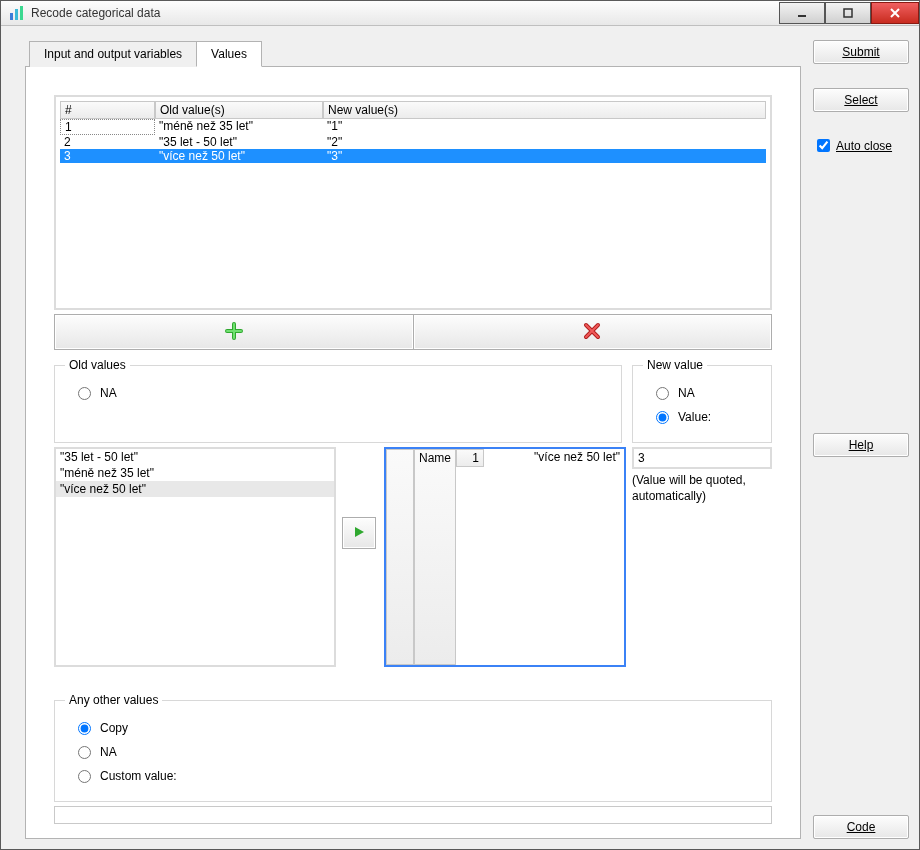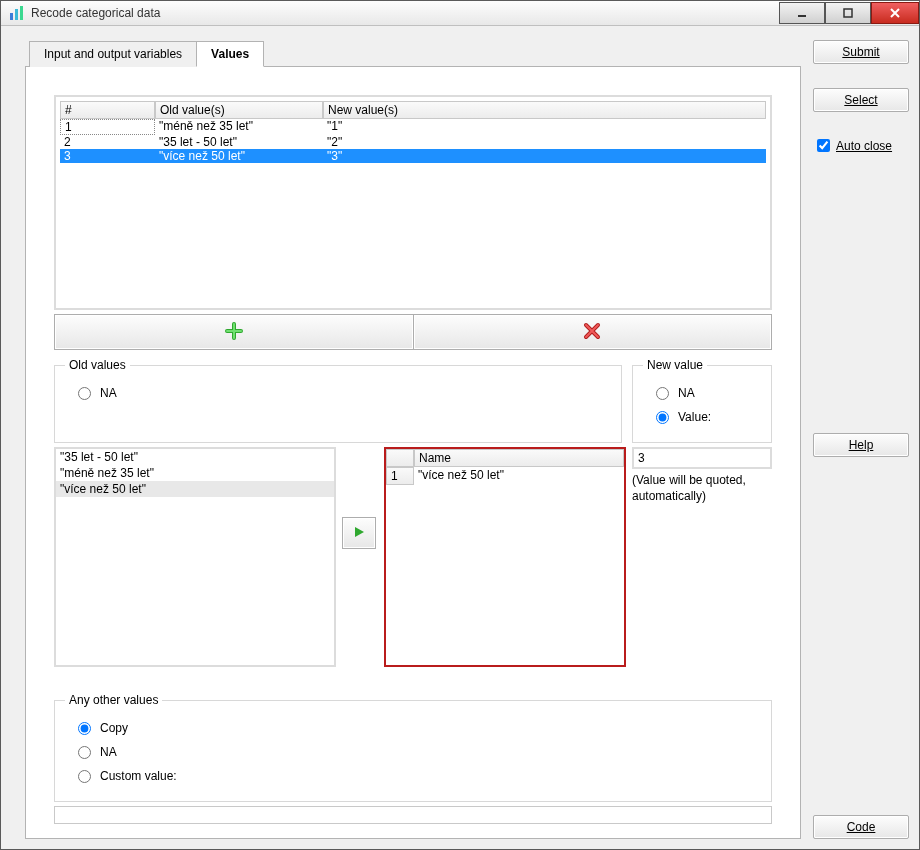--- a/index.html
+++ b/index.html
@@ -28,21 +28,21 @@
   .btn {
     border:1px solid #adadad; background:linear-gradient(#fdfdfd,#e7e7e7);
     padding:4px 6px; border-radius:2px; text-align:center; cursor:pointer;
     box-shadow: inset 0 0 0 1px #fff;
   }
   .tabs { display:flex; border-bottom:1px solid #b3b3b3; padding-left:4px;}
   .tab {
     padding:5px 14px; border:1px solid #b3b3b3; border-bottom:none;
     background:#f0f0f0; margin-right:-1px; position:relative; top:1px; cursor:pointer;
   }
-  .tab.active { background:#fff; border-bottom:1px solid #fff;font-weight:bold; }
+  .tab.active { background:#fff; border-bottom:1px solid #fff; }
   .tabbody { background:#fff; border:1px solid #b3b3b3; border-top:none; flex:1; padding:28px 28px 14px 28px; display:flex; flex-direction:column;}
   .panel { border:2px solid #dcdcdc; padding:4px; height:215px; display:flex; flex-direction:column; }
   .tablehead { display:flex; }
   .th { border:1px solid #c8c8c8; background:linear-gradient(#fafafa,#ececec); padding:1px 4px; }
   .th:nth-child(1){width:95px;} .th:nth-child(2){width:168px;} .th:nth-child(3){flex:1;}
   .tr { display:flex; }
   .tr.selected { background:#1e90ff; color:#fff; }
   .td { padding:0 4px; overflow:hidden; white-space:nowrap; }
   .td:nth-child(1){width:95px;} .td:nth-child(2){width:168px;} .td:nth-child(3){flex:1;}
   .tbody { flex:1; overflow:auto; background:#fff; }
@@ -58,21 +58,21 @@
   .radio + label { margin-left:6px; }
   .radioline { display:flex; align-items:flex-end; margin:4px 0 8px 8px; }
   .listbox { border:2px solid #dcdcdc; background:#fff; height:220px; overflow:auto; }
   .listbox div { padding:1px 4px; }
   .listbox div.sel { background:#e8e8e8; }
   .selrow { display:flex; gap:6px; align-items:flex-start; margin-top:4px;}
   .col-left { width:282px;}
   .col-mid { width:36px; display:flex; align-items:center; }
   .playbtn { width:34px; height:32px; border:1px solid #adadad; background:linear-gradient(#fdfdfd,#e7e7e7); box-shadow: inset 0 0 0 1px #fff; display:flex; align-items:center; justify-content:center; cursor:pointer; margin-top:70px;}
   .col-sel { flex:1; min-width:0;}
-  .seltable { border:2px solid #b91c1c; background:#fff; height:220px; display:flex; flex-direction:column;}
+  .seltable { border:2px solid #3b82f6; background:#fff; height:220px; display:flex; flex-direction:row;text-align:right;}
   .seltable .head { display:flex; }
   .seltable .head .h { border:1px solid #c8c8c8; background:linear-gradient(#fafafa,#ececec); padding:1px 4px;}
   .seltable .head .h:first-child{width:28px;} .seltable .head .h:last-child{flex:1;}
   .seltable .body { flex:1; }
   .seltable .body .r { display:flex; }
   .seltable .body .r .c:first-child{width:28px;background:linear-gradient(#fafafa,#ececec);border:1px solid #c8c8c8;padding:1px 4px;}
   .seltable .body .r .c:last-child{flex:1;padding:1px 4px;}
   .col-right { width:140px; display:flex; flex-direction:column;}
   .valinput { width:100%; border:2px solid #dcdcdc; padding:2px 4px; background:#fff;}
   .hint { margin-top:4px; line-height:1.3; }

